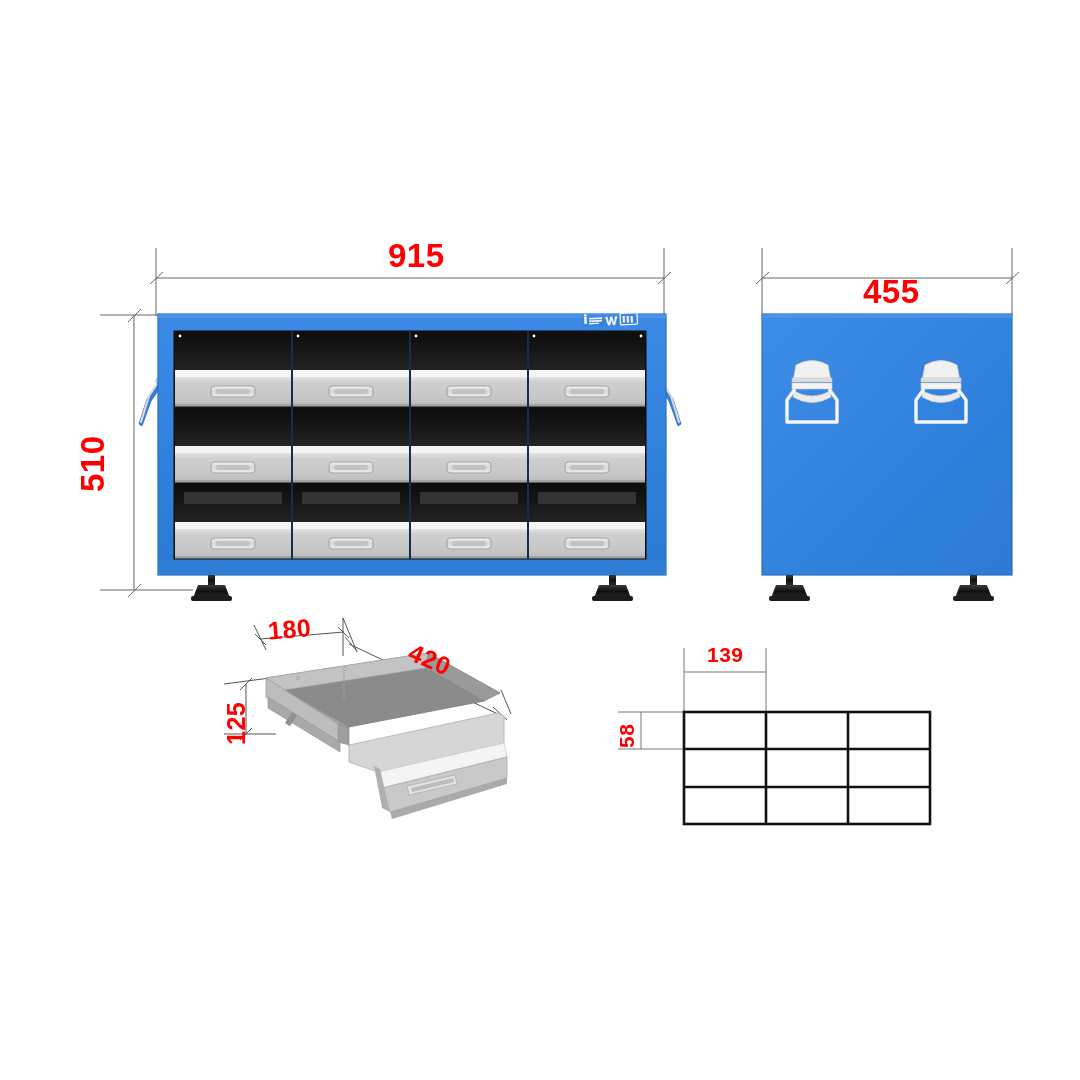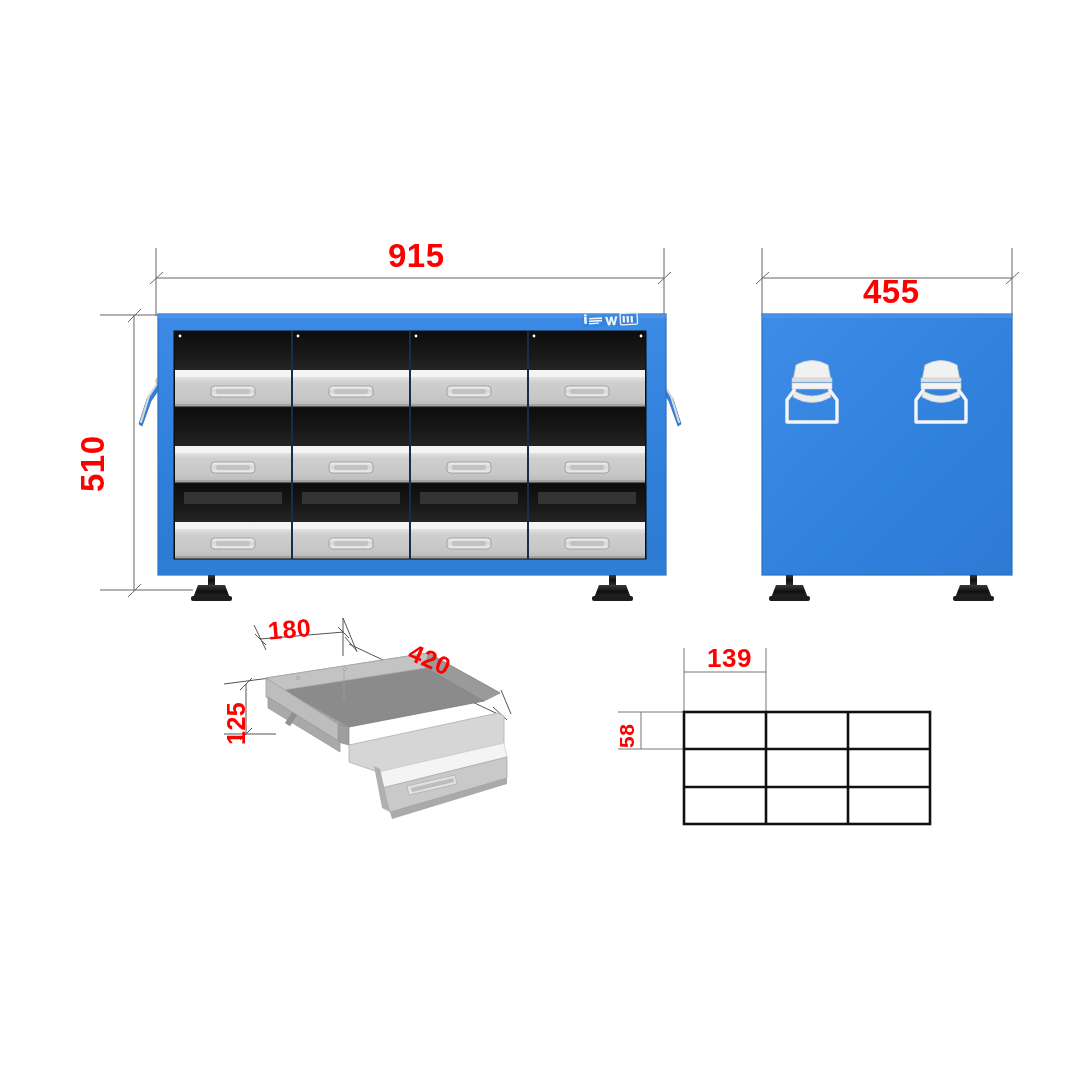--- a/index.html
+++ b/index.html
@@ -423,17 +423,17 @@
   <div class="dim-text rot90" style="left:66px;top:492px;font-size:33px;">510</div>
 
   <div class="dim-text" style="left:855px;top:237px;font-size:33px;margin-top:36px;">455</div>
 
   <div class="dim-text" style="left:260px;top:615px;font-size:25px;transform:rotate(-5deg);">180</div>
 
   <div class="dim-text" style="left:400px;top:645px;font-size:25px;transform:rotate(23deg);">420</div>
 
   <div class="dim-text rot90" style="left:214px;top:745px;font-size:25px;">125</div>
 
-  <div class="dim-text" style="left:699px;top:643px;font-size:26px;">139</div>
+  <div class="dim-text" style="left:699px;top:643px;font-size:21px;">139</div>
 
   <div class="dim-text rot90" style="left:607px;top:748px;font-size:21px;">58</div>
 
 </div>
 
 </body></html>

